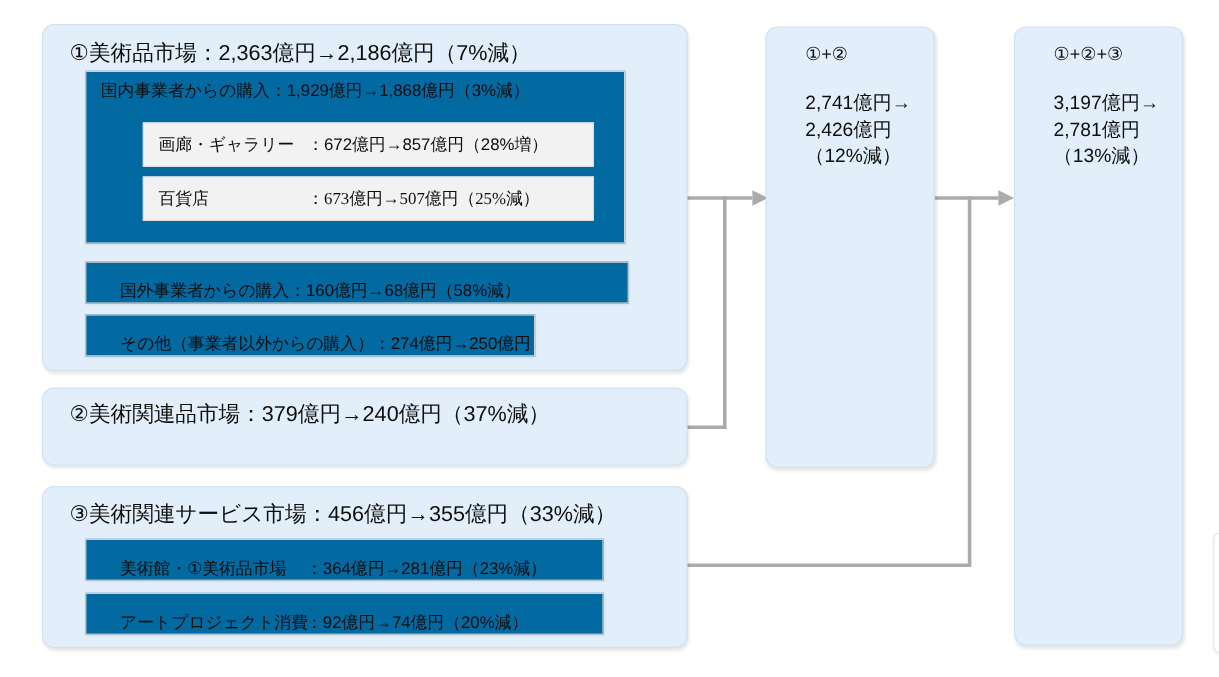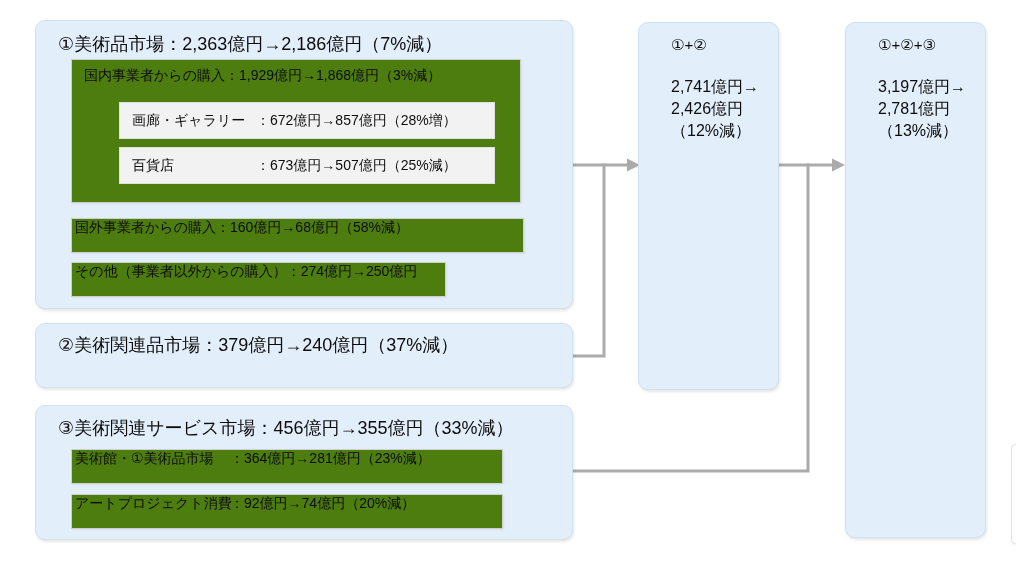--- a/index.html
+++ b/index.html
@@ -9,25 +9,25 @@
     font-family:"Liberation Sans","DejaVu Sans",sans-serif;
     color:#0d0d0d;
     -webkit-font-smoothing:antialiased;
   }
   .bluebox {
     position:absolute; background:#e2eefa; border:1px solid #d0e1f2;
     border-radius:10px; box-shadow:1px 2px 3px rgba(0,0,0,0.10);
   }
   .box-title { position:absolute; left:22px; top:11px; font-size:18px; white-space:nowrap; }
   .whitebox {
-    position:absolute; background:#4d7c0f; border:1px solid #cfcfcf;
+    position:absolute; background:#0369a1; border:1px solid #cfcfcf;
     box-shadow:1px 1px 2px rgba(0,0,0,0.06);
     font-size:14px; white-space:nowrap;
   }
-  .whitebox.row { display:flex; align-items:flex-start; padding-left:3px; }
+  .whitebox.row { display:flex; align-items:flex-end; padding-left:28px; }
   .inner-title { position:absolute; left:12px; top:7px; font-size:14px; white-space:nowrap; }
   .graybox {
     position:absolute; background:#f2f2f2; border:1px solid #e0e0e0;
     font-size:14px; display:flex; align-items:center; padding-left:12px; white-space:nowrap;
   }
   .lbl  { display:inline-block; width:124px; }
   .lbl3 { display:inline-block; width:155px; }
   .sumbox {
     position:absolute; background:#e2eefa; border:1px solid #d0e1f2;
     border-radius:10px; box-shadow:1px 2px 3px rgba(0,0,0,0.10);
@@ -60,21 +60,21 @@
 
 <div class="bluebox" style="left:35px; top:20px; width:538px; height:289px;">
   <div class="box-title">①美術品市場：2,363億円→2,186億円（7%減）</div>
 
   <div class="whitebox" style="left:35px; top:38px; width:450px; height:144px;">
     <div class="inner-title">国内事業者からの購入：1,929億円→1,868億円（3%減）</div>
     <div class="graybox" style="left:47px; top:42px; width:376px; height:37px;">
       <span class="lbl">画廊・ギャラリー</span>
         <span>：672億円→857億円（28%増）</span>
     </div>
-    <div class="graybox" style="left:47px; top:87px; width:376px; height:37px;">
+    <div class="graybox" style="left:47px; top:87px; width:376px; height:37px;font-family:Liberation Serif, serif;">
       <span class="lbl">百貨店</span>
         <span>：673億円→507億円（25%減）</span>
     </div>
   </div>
 
   <div class="whitebox row" style="left:35px; top:197px; width:453px; height:35px;">
     <span>国外事業者からの購入：160億円→68億円（58%減）</span>
   </div>
 
   <div class="whitebox row" style="left:35px; top:241px; width:375px; height:35px;">

